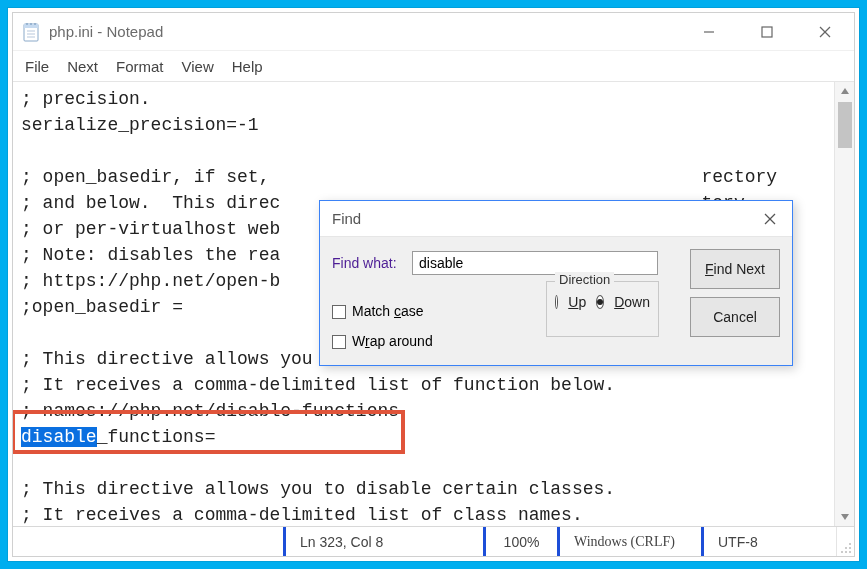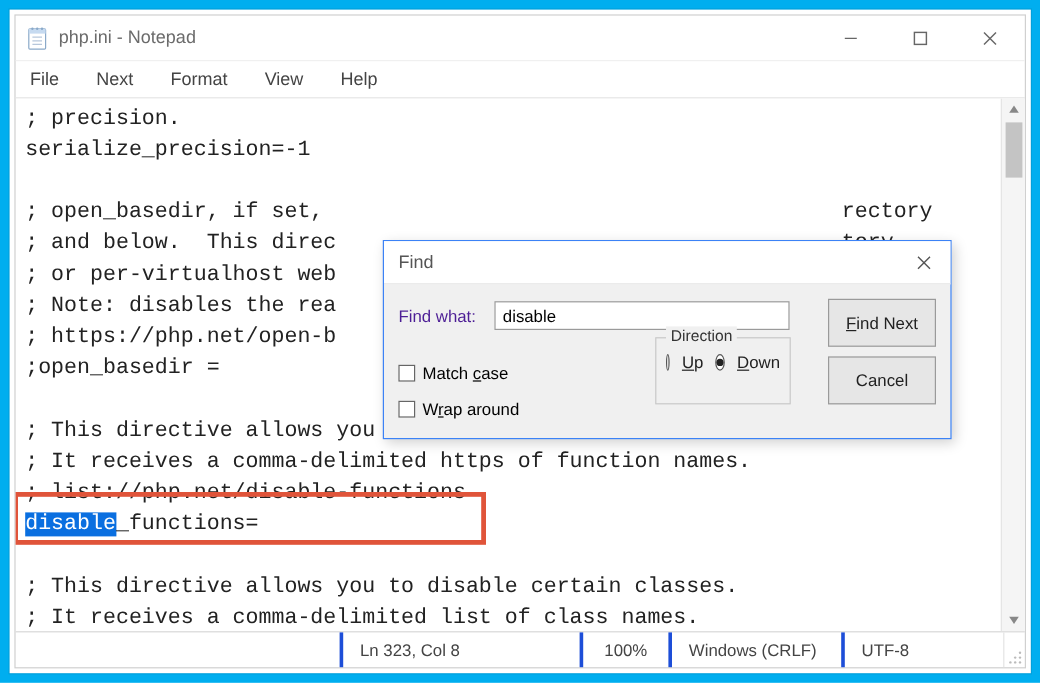--- a/index.html
+++ b/index.html
@@ -59,21 +59,21 @@
     align-items: center;
     justify-content: center;
     color: #555;
   }
   .winbtn svg { stroke: #666; stroke-width: 1.2; fill:none; }
   
   .menubar {
     height: 30px;
     display: flex;
     align-items: center;
-    gap: 31px;
+    gap: 18px;
     padding-left: 12px;
     font-size: 15px;
     color: #444;
   }
   .menubar .menuitem { cursor: default; }
   
   .content-wrap {
     flex:1;
     position: relative;
     overflow:hidden;
@@ -173,21 +173,21 @@
   .btn + .btn { margin-top:8px; }
   .btn-col {
     position:absolute;
     right:12px; top:12px;
     display:flex; flex-direction:column;
   }
   .chk-col {
     display:flex; flex-direction:column; gap:14px;
     margin-top:28px;
   }
-  .chk-row { display:flex; align-items:center; gap:6px; }
+  .chk-row { display:flex; align-items:flex-end; gap:6px; }
   .chk {
     width:14px;height:14px;border:1px solid #666;background:#fff;
   }
   .groupbox {
     position:absolute;
     top:44px; left:226px;
     width:113px; height:56px;
     border:1px solid #c8c8c8;
   }
   .groupbox .gb-title{
@@ -212,21 +212,21 @@
     color:#444;
   }
   .status-cell {
     border-left:3px solid #1d4ed8;
     display:flex;align-items:center;
     padding:0 14px;
   }
   .status-cell.first{ border-left:none; flex:0 0 270px;}
   .status-cell.ln { flex:0 0 200px;}
   .status-cell.zoom{ flex:0 0 74px; justify-content:center;}
-  .status-cell.eol{ flex:0 0 144px;}
+  .status-cell.eol{ flex:0 0 144px;font-family:Liberation Serif, serif;}
   .status-cell.enc{ flex:1;}
   .grip {
     width:18px;display:flex;align-items:flex-end;justify-content:flex-end;padding:2px;
     border-left:1px solid #e4e4e4;
   }
 </style>
 </head>
 <body>
 
 <div class="outer-border"></div>
@@ -279,22 +279,22 @@
 <span>serialize_precision=-1</span>
 <span></span>
 <span>; open_basedir, if set,                                        rectory</span>
 <span>; and below.  This direc                                       tory</span>
 <span>; or per-virtualhost web</span>
 <span>; Note: disables the rea</span>
 <span>; https://php.net/open-b</span>
 <span>;open_basedir =</span>
 <span></span>
 <span>; This directive allows you to disable certain functions.</span>
-<span>; It receives a comma-delimited https of function names.</span>
-<span>; list://php.net/disable-functions</span>
+<span>; It receives a comma-delimited list of function below.</span>
+<span>; names://php.net/disable-functions</span>
 <span class="highlight-sel">disable</span><span>_functions=</span>
 <span></span>
 <span>; This directive allows you to disable certain classes.</span>
 <span>; It receives a comma-delimited list of class names.</span>
 </div>
 
     <div class="redbox" style="left:-2px; top:328px; width:394px; height:44px;"></div>
 
     <div class="scrollbar-v">
       <div class="scroll-arrow top">

